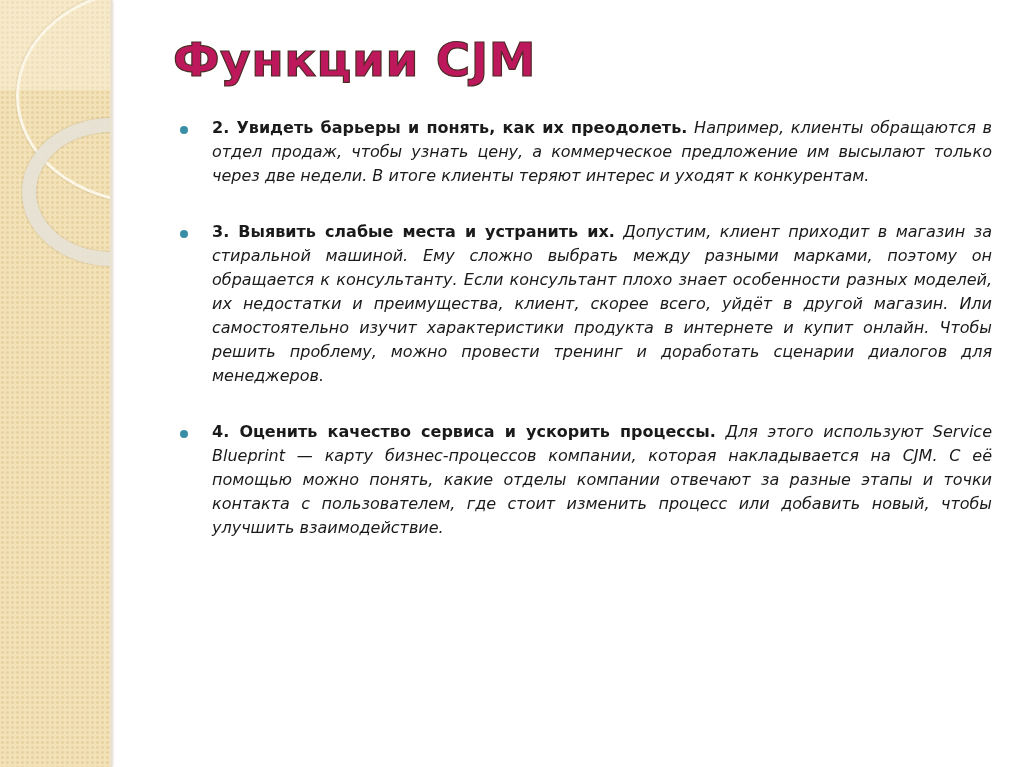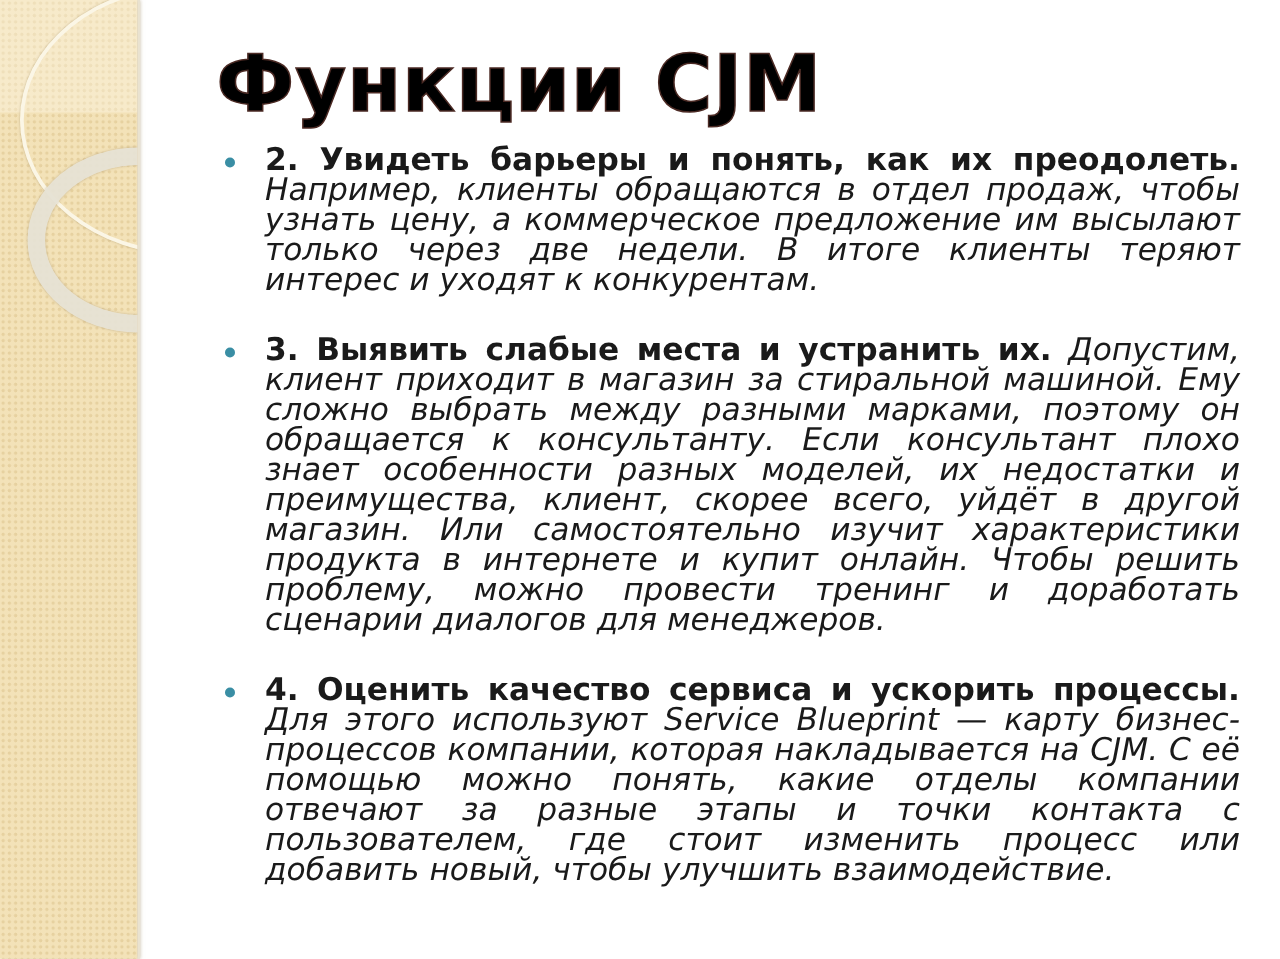--- a/index.html
+++ b/index.html
@@ -14,27 +14,27 @@
   .side-panel .pane-light { position:absolute; left:0; top:0; width:110px; height:90px;
     background:rgba(255,250,235,0.35); }
   .ring { position:absolute; border-radius:50%; }
   .ring-big { left:16px; top:-12px; width:260px; height:210px; border:3px solid #fbf6e6;
     box-shadow: 0 0 2px rgba(160,140,100,0.6); }
   .ring-small { left:22px; top:118px; width:150px; height:120px; border:14px solid rgba(230,225,212,0.95);
     box-shadow: inset 0 0 2px rgba(150,130,100,0.5), 0 0 2px rgba(150,130,100,0.5); }
   .edge-line { position:absolute; left:110px; top:0; width:2px; height:767px; background:#e9e2d0; }
 
   .title { position:absolute; left:173px; top:36px; margin:0;
-    font-family:"DejaVu Sans", sans-serif; font-weight:bold; font-size:63px; letter-spacing:0.5px;
-    color:#000000; -webkit-text-stroke:1.2px #4b2a24; line-height:1; }
+    font-family:"DejaVu Sans", sans-serif; font-weight:bold; font-size:47px; letter-spacing:0.5px;
+    color:#be185d; -webkit-text-stroke:1.2px #4b2a24; line-height:1; }
 
   .content { position:absolute; left:180px; top:116px; width:812px; }
   .item { position:relative; padding-left:32px; margin-bottom:32px; }
   .bullet { position:absolute; left:0; top:10px; width:8px; height:8px; border-radius:50%; background:#3a8ea4; }
-  .item p { margin:0; font-size:25px; line-height:24px; color:#1a1a1a; text-align:justify; }
+  .item p { margin:0; font-size:16px; line-height:24px; color:#1a1a1a; text-align:justify; }
   .lead { font-weight:bold; font-style:normal; }
   .body-text { font-style:italic; font-family:"DejaVu Sans", sans-serif; }
 </style>
 </head>
 <body>
 
 <div class="side-panel">
   <div class="pane-light"></div>
   <div class="ring ring-big"></div>
   <div class="ring ring-small"></div>

